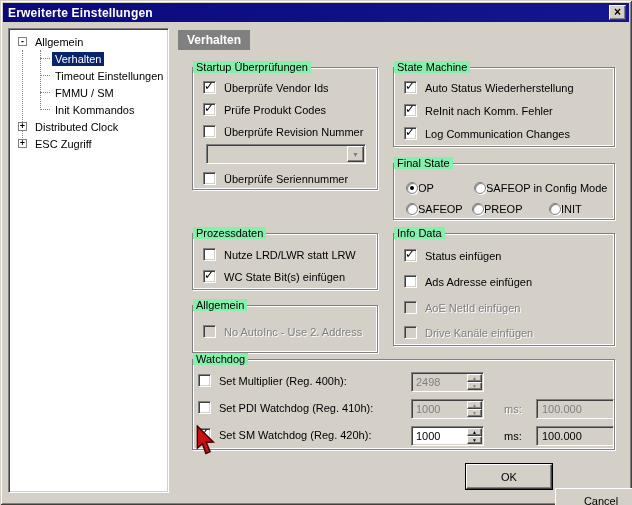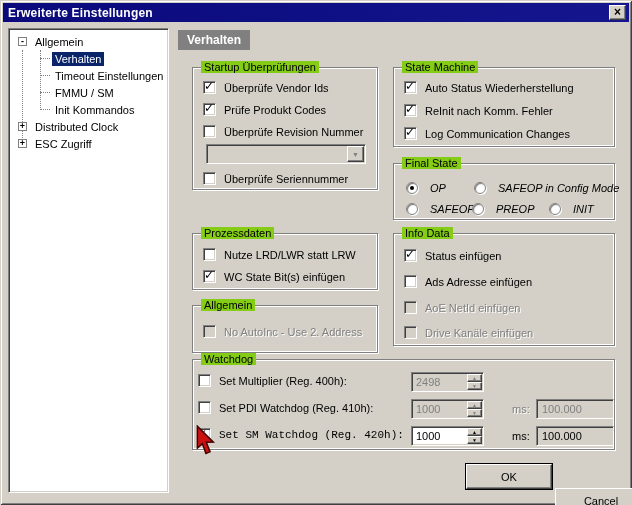--- a/index.html
+++ b/index.html
@@ -39,21 +39,21 @@
   .tlabel { padding:1px 3px; }
   .tlabel.sel { background:#0a246a; color:#fff; }
 
   
   .page-title { position:absolute; left:178px; top:30px; height:20px; background:#808080;
     color:#fff; font-weight:bold; font-size:12px; line-height:20px; padding:0 9px; }
 
   
   .group { position:absolute; border:1px solid #808080;
     box-shadow: inset 1px 1px 0 #fff, inset -1px -1px 0 #fff, 1px 1px 0 #fff; }
-  .group > .legend { position:absolute; top:-7px; left:8px; background:#84cc16; padding:0 3px; line-height:12px; }
+  .group > .legend { position:absolute; top:-7px; left:0; background:#86efac; padding:0 3px; line-height:12px; }
 
   .g-startup  { left:192px; top:67px;  width:186px; height:123px; }
   .g-state    { left:393px; top:67px;  width:222px; height:80px;  }
   .g-final    { left:393px; top:163px; width:222px; height:57px;  }
   .g-prozess  { left:192px; top:233px; width:186px; height:57px;  }
   .g-info     { left:393px; top:233px; width:222px; height:113px; }
   .g-allg     { left:192px; top:305px; width:186px; height:48px;  }
   .g-watchdog { left:192px; top:359px; width:423px; height:91px;  }
 
   
@@ -67,21 +67,21 @@
   .cb .lbl { margin-left:8px; }
   .cb.disabled .box { background:#d4d0c8; }
   .cb.disabled .lbl { color:#808080; text-shadow:1px 1px 0 #fff; }
 
   
   .radio { position:absolute; display:flex; align-items:center; height:13px; white-space:nowrap; }
   .radio .circle { flex:none; width:12px; height:12px; border-radius:50%; background:#fff;
     border:1px solid #808080; box-shadow: inset 1px 1px 1px rgba(64,64,64,.7), 1px 1px 0 #fff; position:relative; }
   .radio .dot { display:none; position:absolute; left:3px; top:3px; width:4px; height:4px; border-radius:50%; background:#000; }
   .radio.selected .dot { display:block; }
-  .radio .lbl { margin-left:12px;font-style:italic; }
+  .radio .lbl { margin-left:0; }
 
   
   .combo { position:absolute; left:13px; top:76px; width:160px; height:20px; background:#d4d0c8;
     border:1px solid; border-color:#808080 #fff #fff #808080;
     box-shadow: inset 1px 1px 0 #404040, inset -1px -1px 0 #d4d0c8;
     display:flex; align-items:stretch; }
   .combo-val { flex:1; }
   .combo-btn { flex:none; width:17px; margin:1px; background:#d4d0c8; border:1px solid;
     border-color:#fff #404040 #404040 #fff; box-shadow: inset -1px -1px 0 #808080;
     display:flex; align-items:center; justify-content:center; }
@@ -94,32 +94,32 @@
     display:flex; }
   .spinedit .val { flex:1; padding:3px 0 0 4px; color:#000; }
   .spinedit .spinner { flex:none; width:15px; margin:1px; display:flex; flex-direction:column; }
   .spinbtn { flex:1; background:#d4d0c8; border:1px solid; border-color:#fff #404040 #404040 #fff;
     box-shadow: inset -1px -1px 0 #808080; display:flex; align-items:center; justify-content:center;
     font-size:5px; color:#000; overflow:hidden; }
   .spinedit.disabled { background:#d4d0c8; }
   .spinedit.disabled .val { color:#808080; }
   .spinedit.disabled .spinbtn { color:#808080; }
 
-  .mslabel { position:absolute; white-space:nowrap;margin-left:8px; }
+  .mslabel { position:absolute; white-space:nowrap; }
   .mslabel.dim { color:#808080; text-shadow:1px 1px 0 #fff; }
   .msfield { position:absolute; width:78px; height:20px; background:#d4d0c8; border:1px solid;
     border-color:#808080 #fff #fff #808080;
     box-shadow: inset 1px 1px 0 #404040, inset -1px -1px 0 #d4d0c8;
     padding:3px 0 0 5px; color:#000; }
   .msfield.dim { color:#808080; }
 
   .we1 { left:218px; top:12px; } .we2 { left:218px; top:39px; } .we3 { left:218px; top:66px; }
   .ml2 { left:311px; top:43px; } .ml3 { left:311px; top:70px; }
   .mf2 { left:343px; top:39px; } .mf3 { left:343px; top:66px; }
-  .wr1 { left:5px; top:14px; } .wr2 { left:5px; top:41px; } .wr3 { left:5px; top:68px;font-family:Liberation Mono, monospace; }
+  .wr1 { left:5px; top:14px; } .wr2 { left:5px; top:41px; } .wr3 { left:5px; top:68px; }
 
   
   .btn { position:absolute; background:#d4d0c8; border:1px solid;
     border-color:#fff #404040 #404040 #fff; box-shadow: inset -1px -1px 0 #808080;
     display:flex; align-items:center; justify-content:center; }
   .btn.default { box-shadow: inset -1px -1px 0 #808080, 0 0 0 1px #000; }
   #btn-ok { left:466px; top:464px; width:86px; height:25px; }
   #btn-cancel { left:555px; top:488px; width:92px; height:25px; }
 
   .cursor { position:absolute; left:195px; top:425px; z-index:10; }

